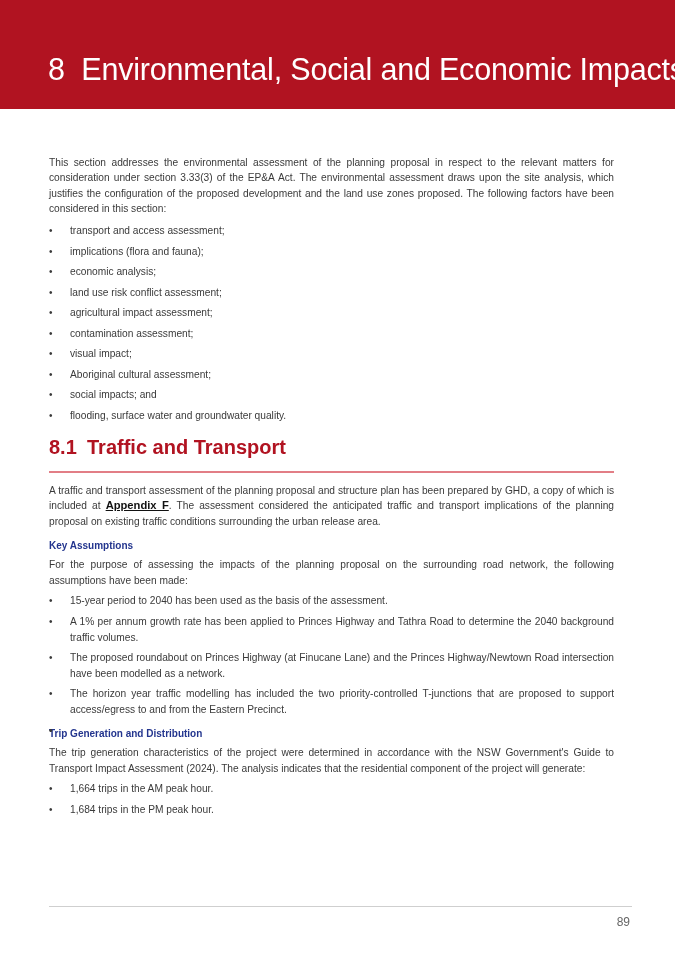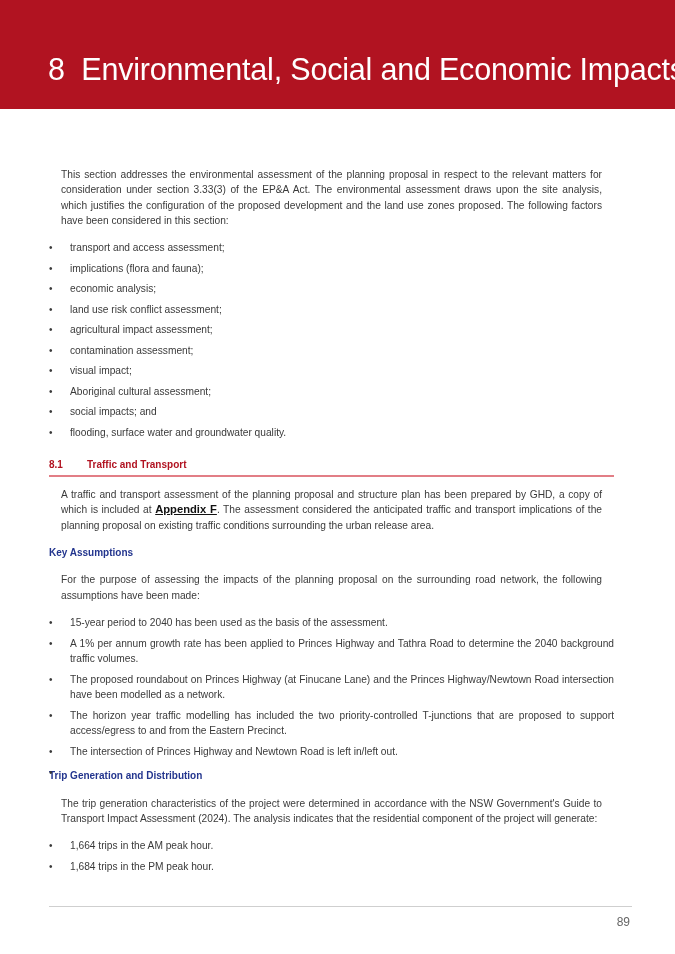--- a/index.html
+++ b/index.html
@@ -4,28 +4,28 @@
 <style>
   html, body { margin: 0; padding: 0; background: #ffffff; }
   body { width: 675px; height: 954px; position: relative; overflow: hidden;
          font-family: "Liberation Sans", sans-serif; color: #3a3a3a; }
   .header-band { position: absolute; left: 0; top: 0; width: 675px; height: 109px;
                  background: #b11321; }
   .chapter-title { position: absolute; left: 48px; top: 52px; font-size: 30.5px;
                    color: #ffffff; white-space: nowrap; letter-spacing: -0.2px; font-weight: normal; }
   .content { position: absolute; left: 49px; top: 155px; width: 565px; font-size: 10.2px;
              line-height: 15.3px; }
-  p { margin: 12px; text-align: justify; }
+  p { margin: 0; text-align: justify; }
   ul { list-style: none; margin: 0; padding: 0; }
   li { position: relative; padding-left: 21px; text-align: justify; }
   li .bullet { position: absolute; left: 0; top: 0; width: 10px; font-size: 10px; }
   .factors li { margin-top: 5.2px; }
   .factors { margin-top: 7px; }
   .section-heading { margin-top: 17px; display: flex; align-items: baseline; color: #b11321;
-                     font-weight: bold; font-size: 10px; padding-bottom: 3px;
+                     font-weight: bold; font-size: 20px; padding-bottom: 16px;
                      border-bottom: 2px solid #e27e86; }
   .section-heading .num { width: 38px; }
   .after-h { margin-top: 10px; }
   .subheading { color: #23358e; font-weight: bold; font-size: 10px; margin-top: 9px; margin-bottom: 4px; }
   .assump li, .trips li { margin-top: 5.5px; }
   .appx { font-weight: bold; color: #111; font-size: 11.2px; text-decoration: underline; }
   .footer-rule { position: absolute; left: 49px; top: 906px; width: 583px; height: 1px;
                  background: #cfcfcf; }
   .page-number { position: absolute; right: 45px; top: 915px; font-size: 12px; color: #666; }
 </style>
@@ -62,21 +62,21 @@
 
   <p class="after-h"><span>A traffic and transport assessment of the planning proposal and structure plan has been prepared by GHD, a copy of which is included at </span><span class="appx">Appendix F</span><span>. The assessment considered the anticipated traffic and transport implications of the planning proposal on existing traffic conditions surrounding the urban release area.</span></p>
 
   <div class="subheading">Key Assumptions</div>
   <p>For the purpose of assessing the impacts of the planning proposal on the surrounding road network, the following assumptions have been made:</p>
   <ul class="assump">
     <li><span class="bullet">•</span><span>15-year period to 2040 has been used as the basis of the assessment.</span></li>
     <li><span class="bullet">•</span><span>A 1% per annum growth rate has been applied to Princes Highway and Tathra Road to determine the 2040 background traffic volumes.</span></li>
     <li><span class="bullet">•</span><span>The proposed roundabout on Princes Highway (at Finucane Lane) and the Princes Highway/Newtown Road intersection have been modelled as a network.</span></li>
     <li><span class="bullet">•</span><span>The horizon year traffic modelling has included the two priority-controlled T-junctions that are proposed to support access/egress to and from the Eastern Precinct.</span></li>
-    <li><span class="bullet">•</span><span>The intersection of Princes Highway and Newtown Road is left in/left out.</span></li>
+    <li><span class="bullet">•</span></li>
     <li><span class="bullet">•</span></li>
   </ul>
 
   <div class="subheading">Trip Generation and Distribution</div>
   <p>The trip generation characteristics of the project were determined in accordance with the NSW Government's Guide to Transport Impact Assessment (2024).  The analysis indicates that the residential component of the project will generate:</p>
   <ul class="trips">
     <li><span class="bullet">•</span><span>1,664 trips in the AM peak hour.</span></li>
     <li><span class="bullet">•</span><span>1,684 trips in the PM peak hour.</span></li>
   </ul>
 </div>

